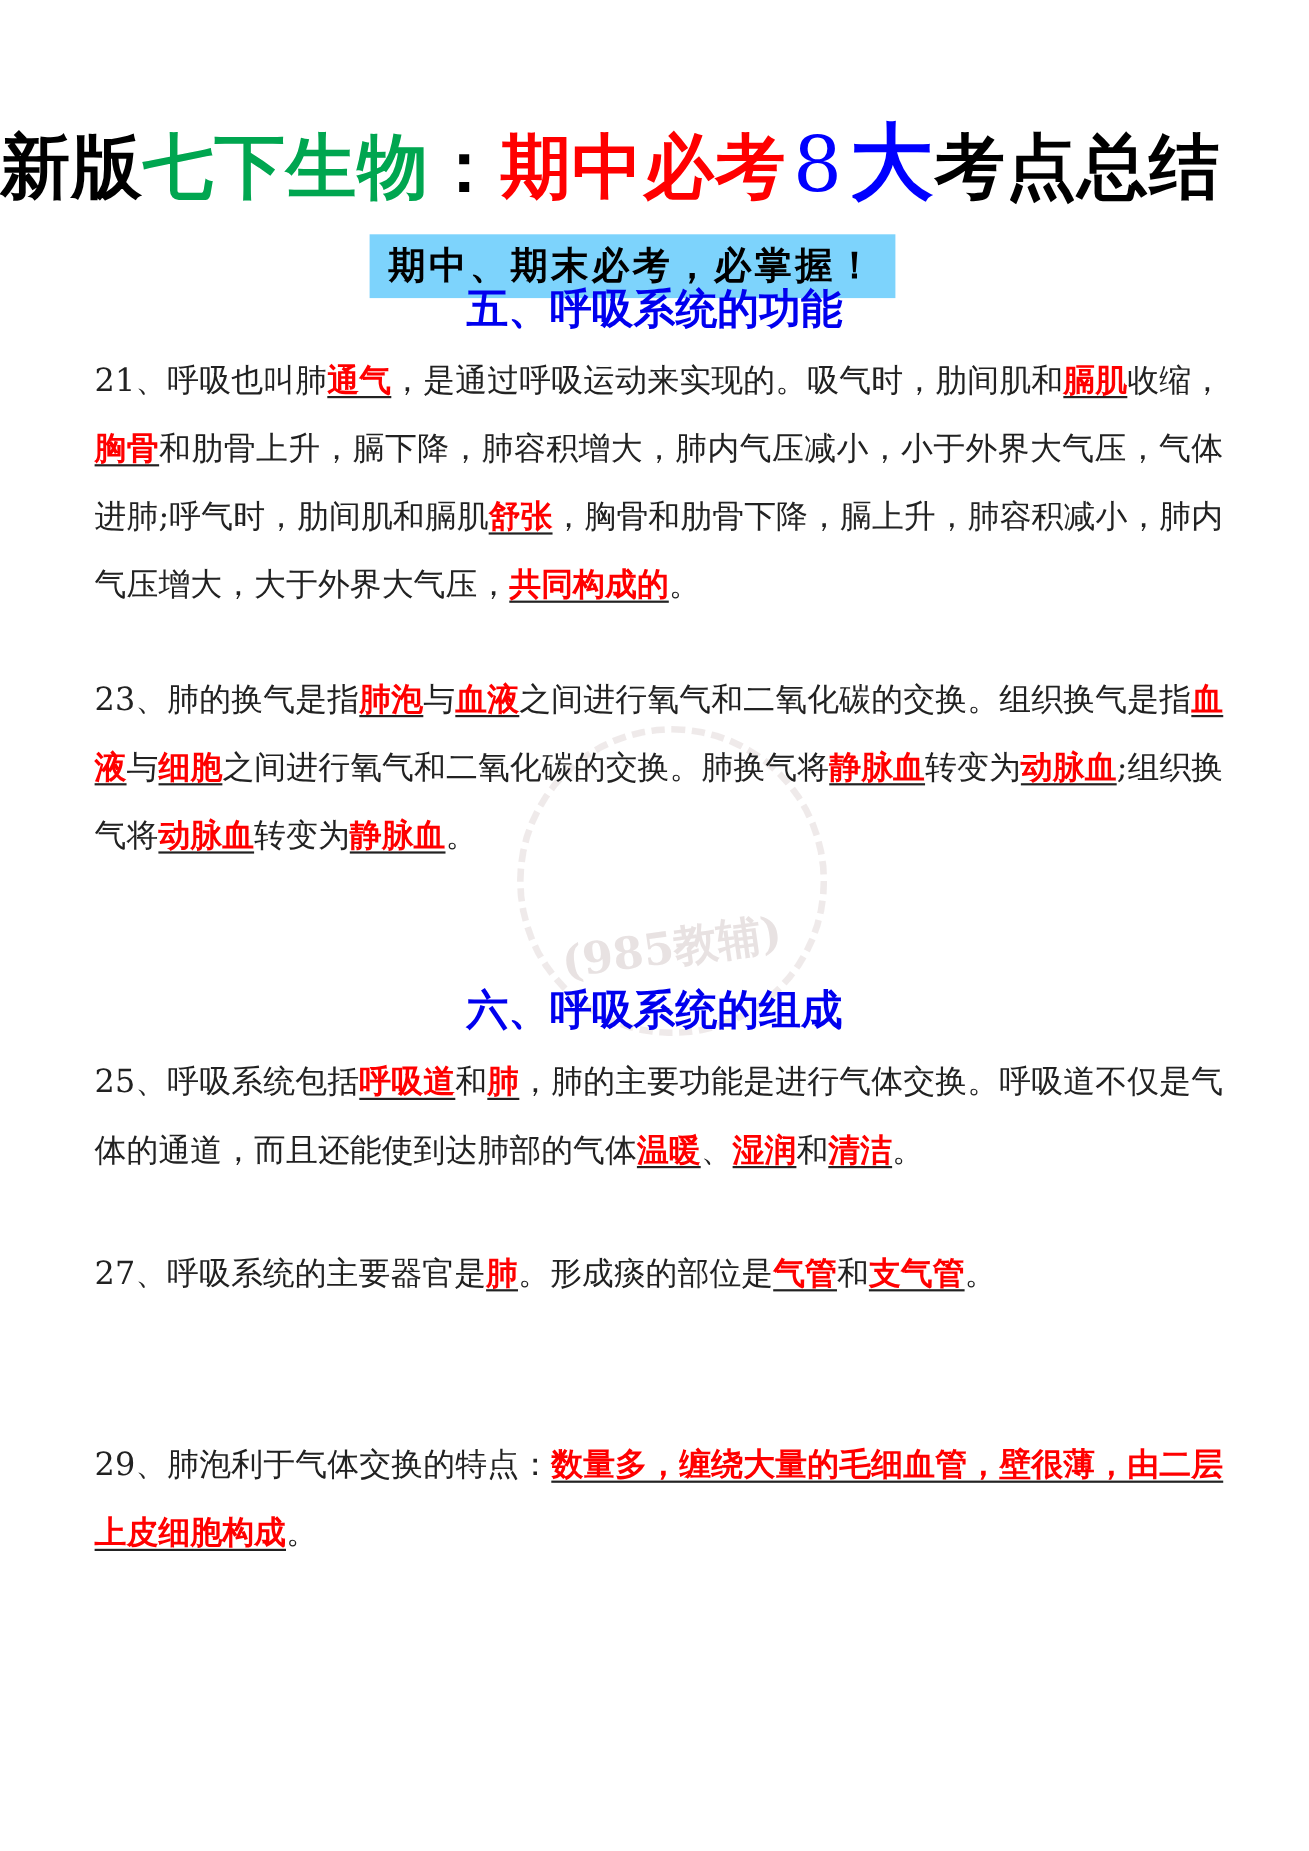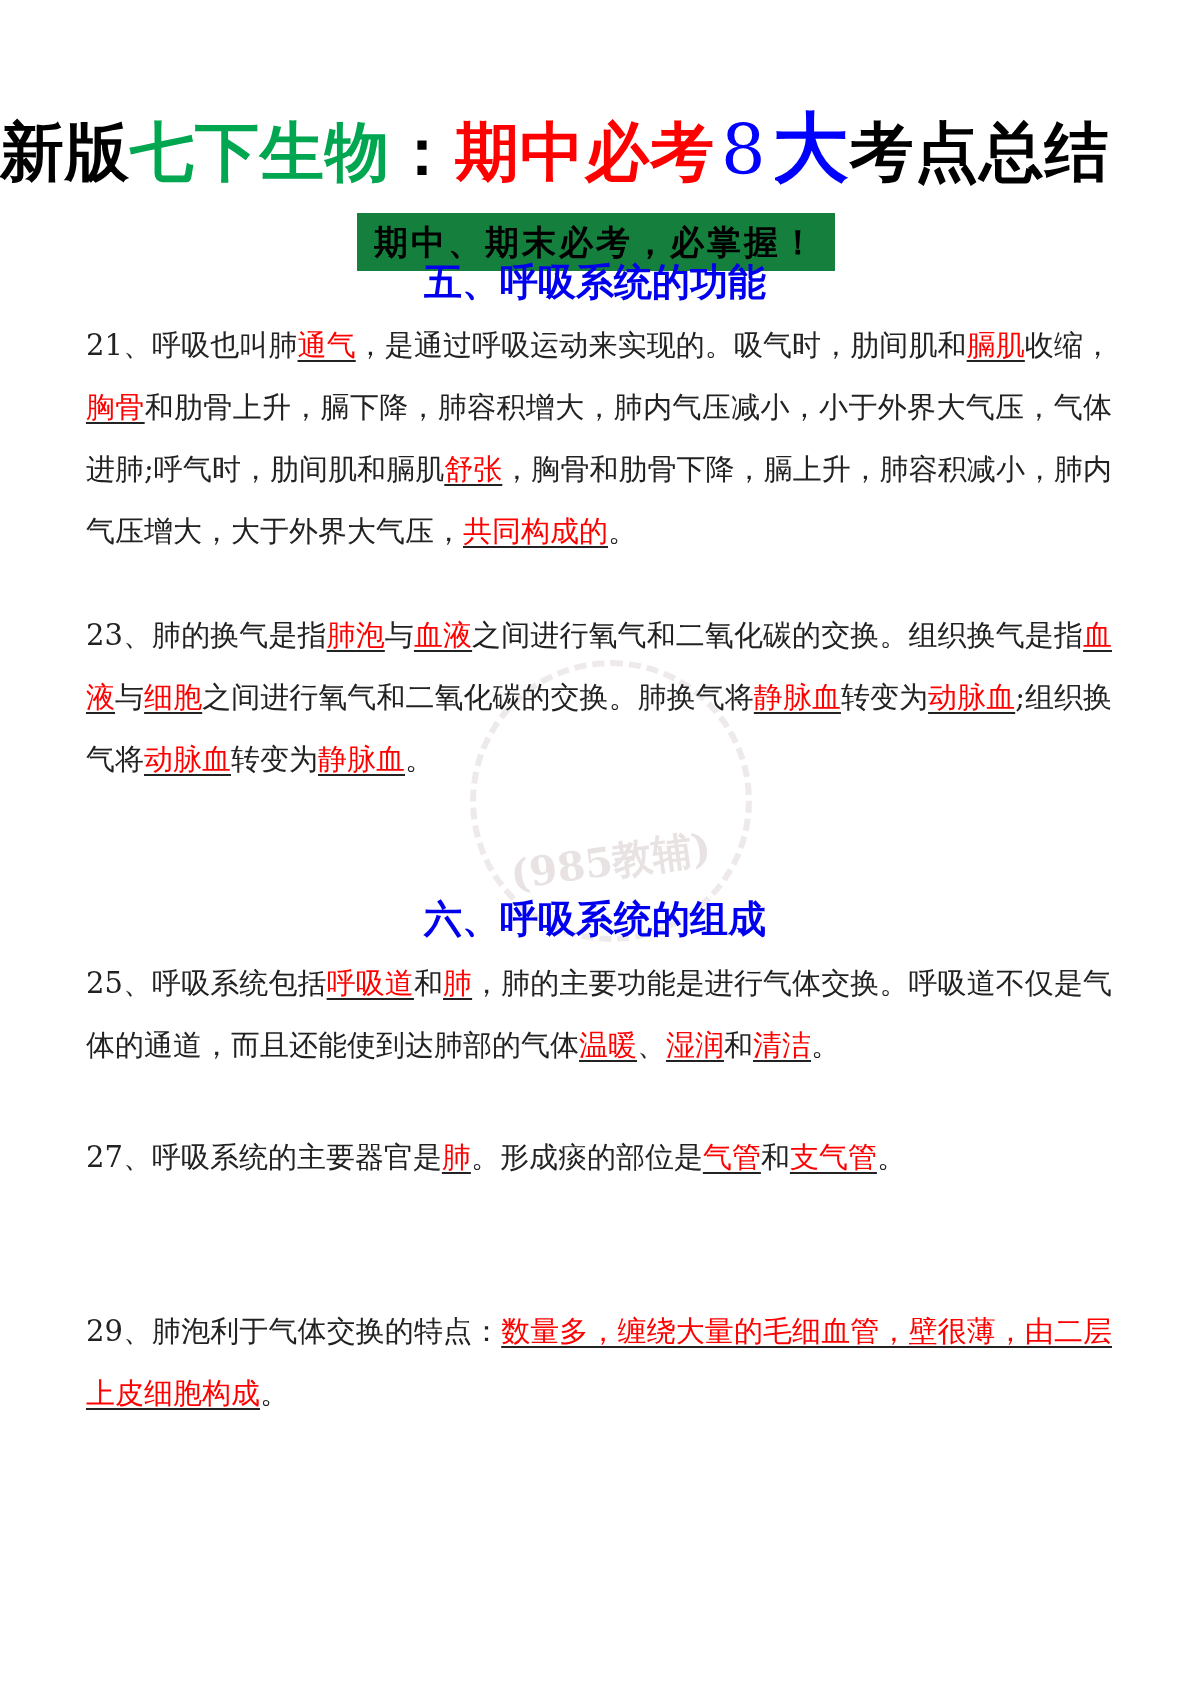--- a/index.html
+++ b/index.html
@@ -5,24 +5,24 @@
   html, body { margin: 0; padding: 0; background: #ffffff; }
   body { width: 1190px; height: 1683px; position: relative; overflow: hidden; font-family: "DejaVu Serif", "Liberation Serif", serif; color: #1a1a1a; }
   .page { position: absolute; left: 0; top: 0; width: 1190px; height: 1683px; }
   .title { position: absolute; top: 108px; left: 0; width: 982px; text-align: center; font-family: "DejaVu Serif", serif; font-weight: bold; font-size: 64px; line-height: 80px; letter-spacing: 1px; white-space: nowrap; }
   .title .t-black { color: #000000; }
   .title .t-green { color: #00a650; }
   .title .t-red { color: #ff0000; }
   .title .t-blue { color: #0000ff; }
   .title .t-num { font-family: "DejaVu Serif", serif; font-weight: normal; font-size: 70px; padding: 0 6px; }
   .title .t-big { font-size: 76px; }
-  .banner { position: absolute; top: 213px; left: 357px; width: 478px; height: 58px; background: #15803d; text-align: center; font-family: "DejaVu Serif", serif; font-weight: bold; font-size: 34px; line-height: 58px; color: #000; letter-spacing: 3px; }
+  .banner { position: absolute; top: 213px; left: 336px; width: 478px; height: 58px; background: #7dd3fc; text-align: center; font-family: "DejaVu Serif", serif; font-weight: bold; font-size: 34px; line-height: 58px; color: #000; letter-spacing: 3px; }
   .section-title { position: absolute; left: 0; width: 1190px; text-align: center; font-family: Liberation Mono, monospace; font-weight: bold; font-size: 38px; color: #0000ee; line-height: 50px; }
   .para { position: absolute; left: 86px; width: 1026px; font-size: 29px; line-height: 62px; color: #222; text-align: justify; text-align-last: left; }
-  .hl { color: #ff0000; font-family: "DejaVu Sans", sans-serif; font-weight: normal; text-decoration: underline; text-decoration-color: #222; text-decoration-thickness: 2px; text-underline-offset: 5px; }
+  .hl { color: #ff0000; font-family: "DejaVu Sans", sans-serif; font-weight: bold; text-decoration: underline; text-decoration-color: #222; text-decoration-thickness: 2px; text-underline-offset: 5px; }
   .watermark { position: absolute; left: 470px; top: 660px; width: 270px; height: 270px; border-radius: 50%; border: 6px dashed rgba(190,170,170,0.25); display: flex; align-items: center; justify-content: center; pointer-events: none; }
   .watermark span { font-size: 40px; color: rgba(180,160,160,0.3); font-weight: bold; transform: rotate(-8deg); margin-top: 120px; }
 </style>
 </head>
 <body>
 
 <div class="page">
 
   <div class="title">
     <span class="t-black">新版</span><span class="t-green">七下生物</span><span class="t-black">：</span><span class="t-red">期中必考</span><span class="t-blue t-num">8</span><span class="t-blue t-big">大</span><span class="t-black">考点总结</span>

